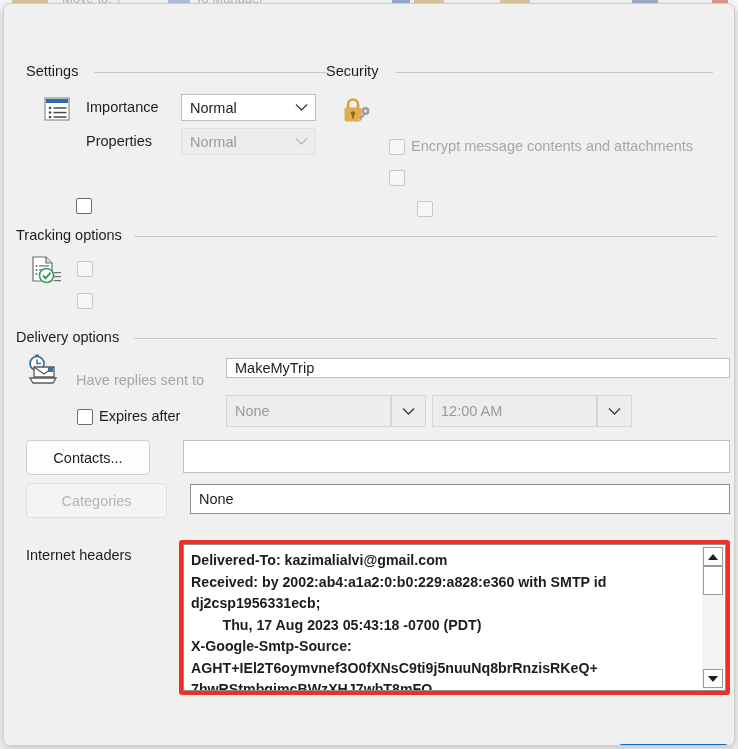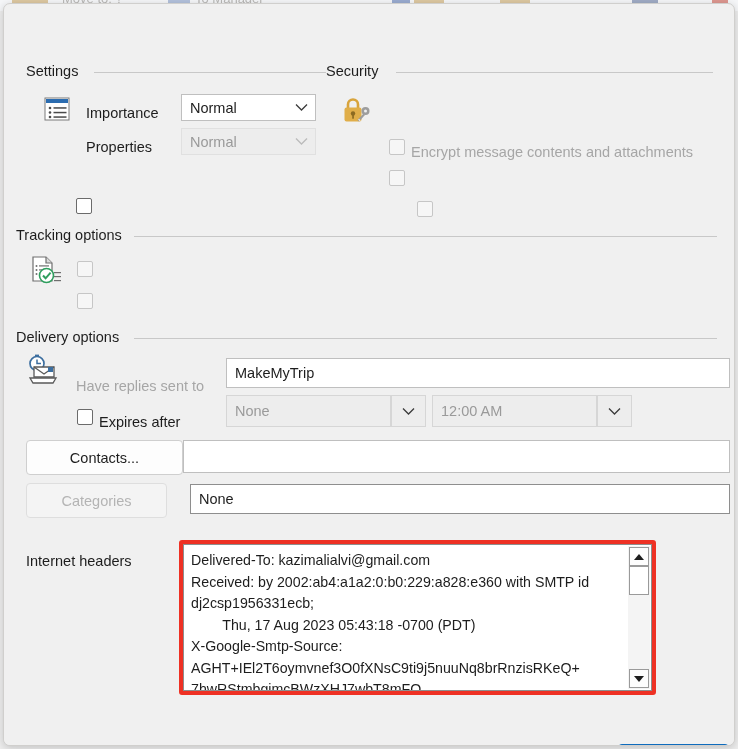--- a/index.html
+++ b/index.html
@@ -63,21 +63,21 @@
     position: absolute;
     font-size: 14.5px; color: #1d1d1d;
     background: #f0f0f0;
     padding-right: 7px;
     z-index: 2;
   }
   .group-rule {
     position: absolute; height: 1px; background: #c8c8c8;
   }
 
-  .lbl { position: absolute; font-size: 14.5px; color: #1d1d1d; white-space: nowrap; margin-top: 6px; }
+  .lbl { position: absolute; font-size: 14.5px; color: #1d1d1d; white-space: nowrap; }
   .lbl.dim { color: #a6a6a6; }
 
   .combo {
     position: absolute; box-sizing: border-box;
     background: #ffffff; border: 1px solid #bfbfbf;
     display: flex; align-items: center;
   }
   .combo .val { font-size: 14.5px; color: #1d1d1d; padding-left: 8px; flex: 1; white-space: nowrap; }
   .combo .chev { width: 28px; display:flex; align-items:center; justify-content:center; }
   .combo.disabled { background: #ededed; border-color: #e0e0e0; }
@@ -279,21 +279,21 @@
           <rect x="9" y="0.6" width="4" height="2.2" fill="#3c6e9f"></rect>
           <path d="M11 5.5 V9.5 H15" stroke="#3c6e9f" stroke-width="1.5" fill="none"></path>
           <path d="M8 13 h20 v10 H8 Z" fill="#ffffff" stroke="#5a5a5a" stroke-width="1.3"></path>
           <path d="M8 13 l10 7 l10 -7" fill="none" stroke="#5a5a5a" stroke-width="1.3"></path>
           <rect x="22" y="13" width="5" height="5" fill="#3c6e9f"></rect>
           <path d="M4 24 h26 l-3 5 H7 Z" fill="#ffffff" stroke="#5a5a5a" stroke-width="1.3"></path>
         </svg>
       </div>
 
       <span class="lbl dim" style="left:72px; top:326px;">Have replies sent to</span>
-      <div class="textfield" style="left:222px; top:312px; width:504px; height:30px;">
+      <div class="textfield" style="left:222px; top:312px; width:504px; height:20px;">
         <span class="val">MakeMyTrip</span>
       </div>
 
       <div class="cb" style="left:73px; top:363px;"></div>
       <span class="lbl" style="left:95px; top:362px;">Expires after</span>
 
       <div class="combo-split" style="left:222px; top:349px; width:165px; height:32px;">
         <span class="val">None</span>
       </div>
       <div class="combo-btn" style="left:387px; top:349px; width:35px; height:32px;">
@@ -304,33 +304,33 @@
 
       <div class="combo-split" style="left:428px; top:349px; width:165px; height:32px;">
         <span class="val">12:00 AM</span>
       </div>
       <div class="combo-btn" style="left:593px; top:349px; width:35px; height:32px;">
         <svg width="13" height="9" viewBox="0 0 13 9">
             <path d="M1 1.5 L6.5 7 L12 1.5" stroke="#3b3b3b" stroke-width="1.3" fill="none"></path>
           </svg>
       </div>
 
-      <div class="btn" style="left:22px; top:394px; width:157px; height:35px;">Contacts...</div>
+      <div class="btn" style="left:22px; top:394px; width:124px; height:35px;">Contacts...</div>
       <div class="textfield" style="left:179px; top:394px; width:547px; height:33px;">
         <span class="val"></span>
       </div>
 
       <div class="btn disabled" style="left:22px; top:437px; width:141px; height:35px;">Categories</div>
       <div class="textfield dark" style="left:186px; top:438px; width:540px; height:30px;">
         <span class="val">None</span>
       </div>
 
       <span class="lbl" style="left:22px; top:501px;">Internet headers</span>
 
-      <div class="hdr-wrap" style="left:175px; top:494px; width:477px; height:155px;">
+      <div class="hdr-wrap" style="left:175px; top:494px; width:551px; height:155px;font-weight:bold;">
         <div class="hdr-box">
           <div class="hdr-text">Delivered-To: kazimalialvi@gmail.com
 Received: by 2002:ab4:a1a2:0:b0:229:a828:e360 with SMTP id
 dj2csp1956331ecb;
         Thu, 17 Aug 2023 05:43:18 -0700 (PDT)
 X-Google-Smtp-Source:
 AGHT+IEl2T6oymvnef3O0fXNsC9ti9j5nuuNq8brRnzisRKeQ+
 7hwRStmbgimcBWzXHJ7wbT8mFO</div>
           <div class="scrollbar">
             <div class="sb-btn sb-up">

